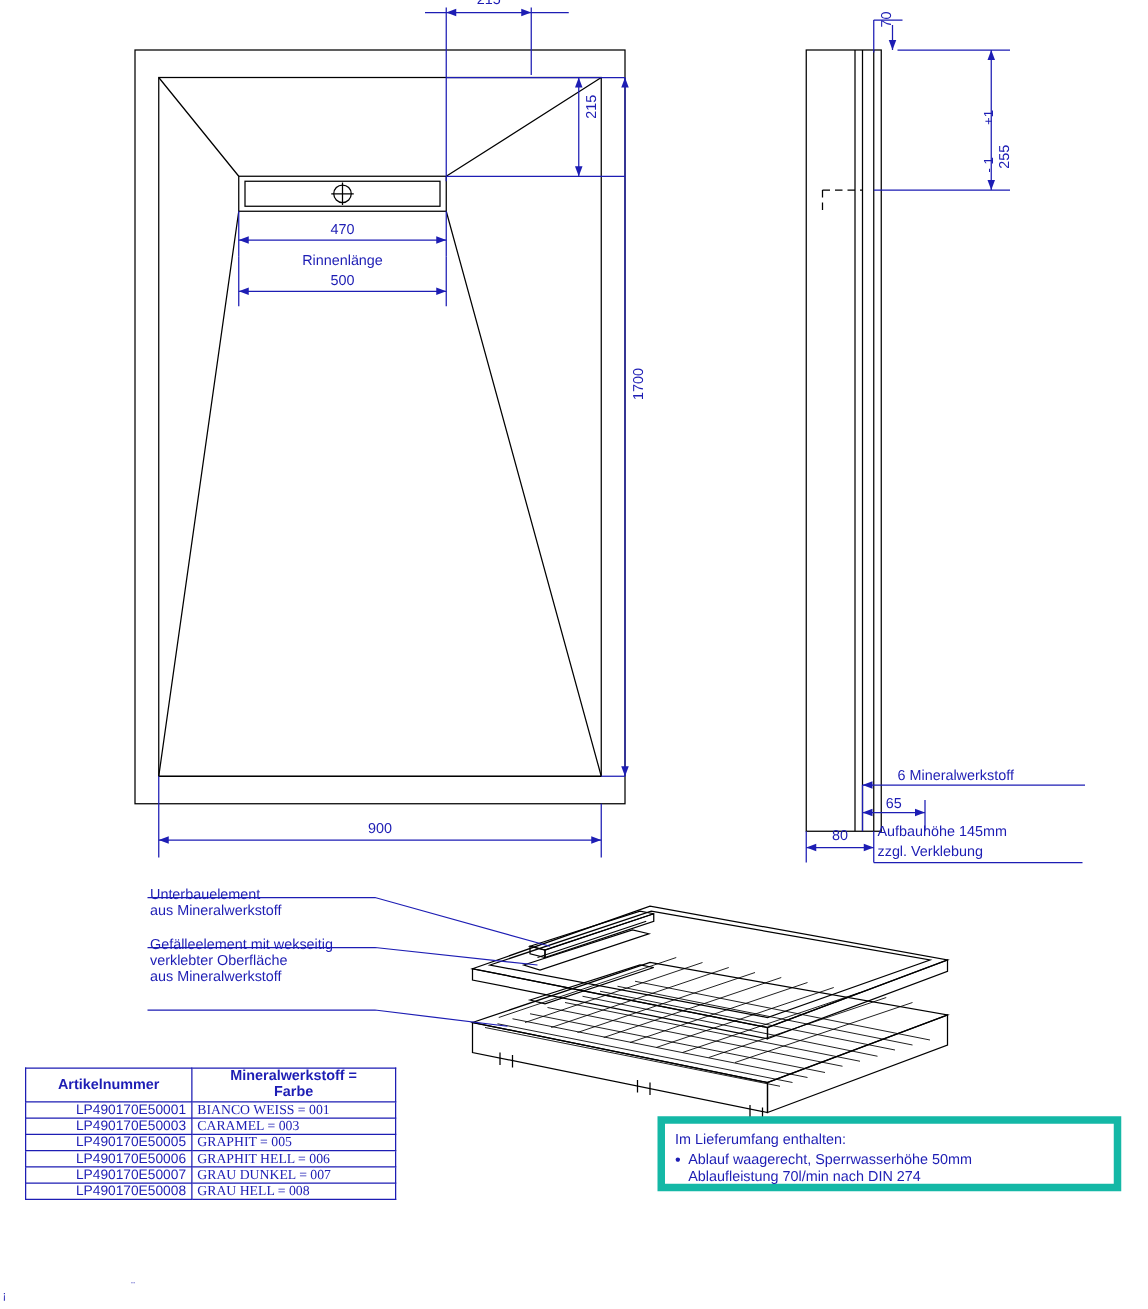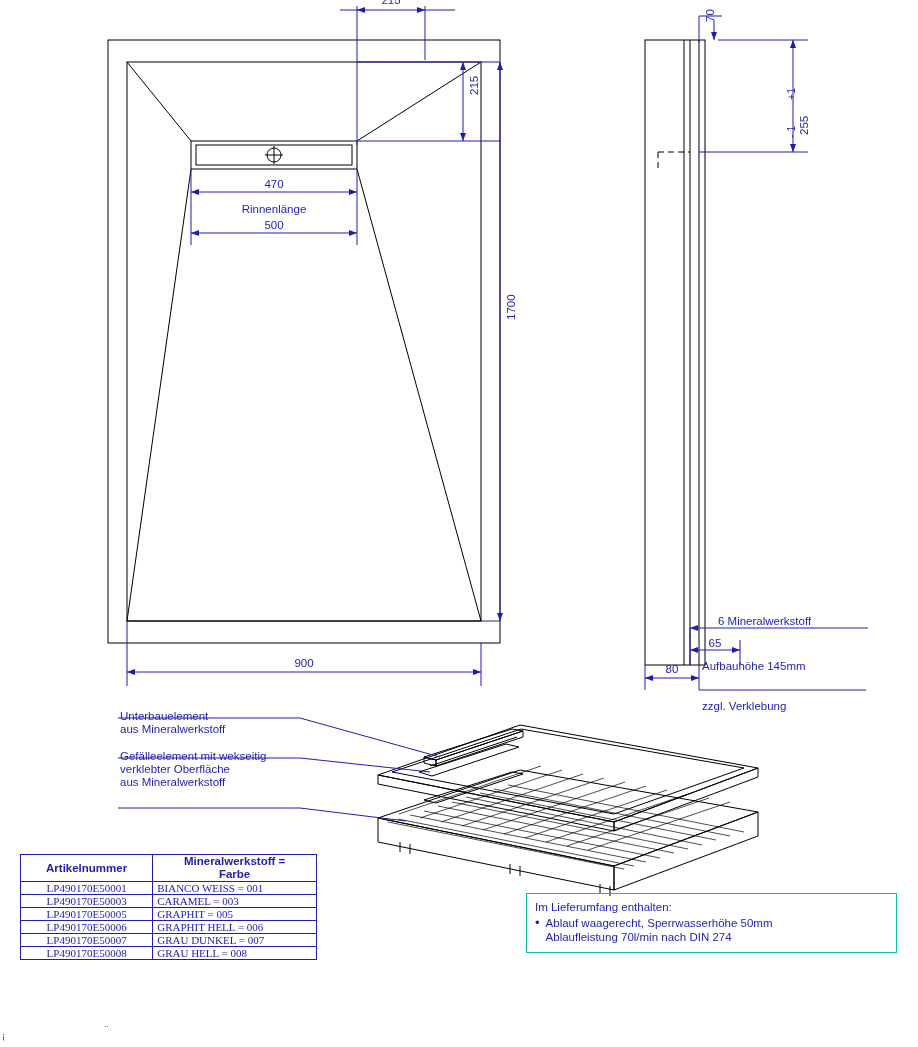--- a/index.html
+++ b/index.html
@@ -7,23 +7,23 @@
        font-family:"Liberation Sans", sans-serif;color:#1a1aa8;}
   #sheet{position:absolute;left:0;top:0;width:918px;height:1047px;}
   svg{position:absolute;left:0;top:0;}
   .lbl{position:absolute;font-size:11.5px;color:#1d1db4;white-space:nowrap;line-height:13px;}
   .lbl.c{text-align:center;}
   .rot{transform-origin:0 0;transform:rotate(-90deg);}
   table{position:absolute;border-collapse:collapse;font-size:11px;color:#1d1db4;}
   table td,table th{border:1px solid #1d1db4;padding:0 4px;font-weight:normal;}
   #arttable{left:20px;top:854px;width:297px;}
   #arttable th{font-weight:bold;font-size:11.5px;text-align:center;line-height:13px;}
-  #arttable td.num{text-align:center;font-family:Liberation Serif, serif;}
+  #arttable td.num{text-align:right;}
   #arttable td.col{text-align:left;font-family:Liberation Serif, serif;}
-  #scope{position:absolute;left:526px;top:893px;width:371px;height:60px;border:1px solid #14b8a6;
+  #scope{position:absolute;left:526px;top:893px;width:371px;height:60px;border:6px solid #14b8a6;
          font-size:11.5px;color:#1d1db4;padding:6px 8px;box-sizing:border-box;line-height:14px;}
   #scope .bullet{display:flex;gap:6px;margin-top:2px;}
   #scope .dot{font-size:13px;line-height:13px;}
   .small{font-size:10.5px;}
   .tiny{position:absolute;font-size:9px;color:#1d1db4;}
 </style>
 </head>
 <body>
 
 <div id="sheet">
@@ -162,21 +162,21 @@
   <div class="lbl" style="left:704px;top:22px;"><span class="rot" style="display:inline-block;">70</span></div>
 
   <div class="lbl" style="left:798px;top:135px;"><span class="rot" style="display:inline-block;">255</span></div>
   <div class="lbl small" style="left:785px;top:100px;"><span class="rot" style="display:inline-block;">+1</span></div>
   <div class="lbl small" style="left:785px;top:138px;"><span class="rot" style="display:inline-block;">- 1</span></div>
 
   <div class="lbl" style="left:718px;top:615px;">6 Mineralwerkstoff</div>
   <div class="lbl c" style="left:692px;top:637px;width:46px;">65</div>
   <div class="lbl c" style="left:649px;top:663px;width:46px;">80</div>
   <div class="lbl" style="left:702px;top:660px;">Aufbauhöhe 145mm</div>
-  <div class="lbl" style="left:702px;top:676px;margin-top:24px;">zzgl. Verklebung</div>
+  <div class="lbl" style="left:702px;top:676px;">zzgl. Verklebung</div>
 
   <div class="lbl" style="left:120px;top:710px;">
     <div>Unterbauelement</div>
     <div>aus Mineralwerkstoff</div>
   </div>
   <div class="lbl" style="left:120px;top:750px;">
     <div>Gefälleelement mit wekseitig</div>
     <div>verklebter Oberfläche</div>
     <div>aus Mineralwerkstoff</div>
   </div>

